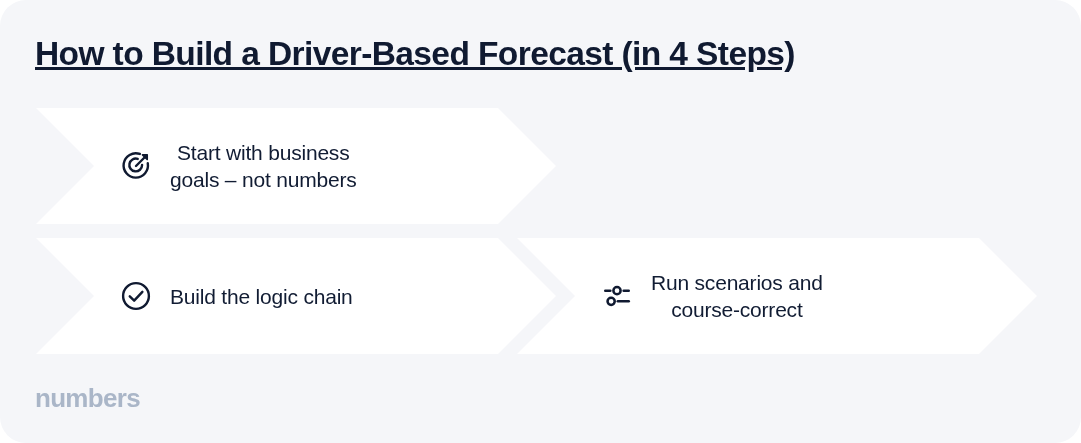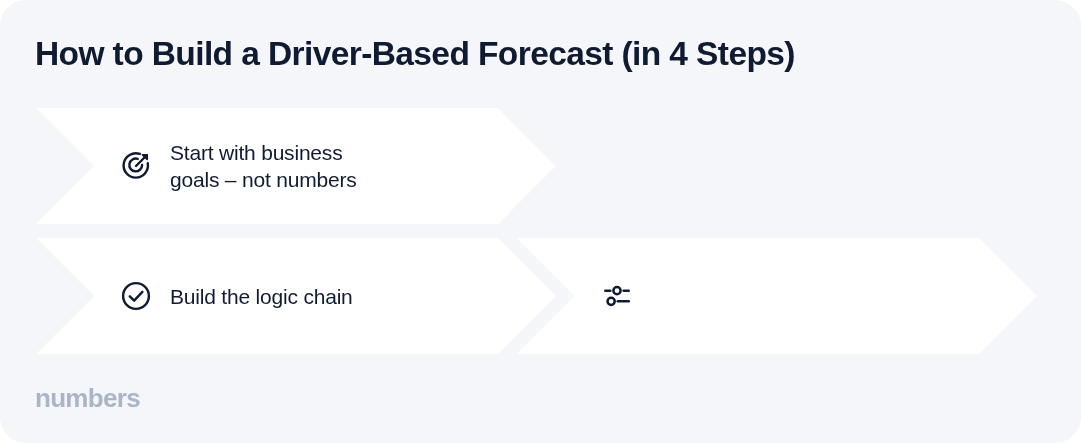--- a/index.html
+++ b/index.html
@@ -29,29 +29,31 @@
     position: absolute;
     left: 35px;
     top: 33px;
     width: 1000px;
     font-size: 33.5px;
     font-weight: bold;
     letter-spacing: -0.6px;
     color: #101a31;
     line-height: 42px;
     white-space: nowrap;
+    text-decoration: underline;
   }
 
   
   #steps-grid {
     position: absolute;
     left: 0;
     top: 108px;
     width: 1081px;
     height: 246px;
+    text-align: center;
   }
 
   .step-card {
     position: absolute;
     height: 116px;
     background: #ffffff;
     display: flex;
     align-items: center;
     box-sizing: border-box;
     -webkit-clip-path: polygon(
@@ -159,20 +161,22 @@
       <div class="card-inner">
         <span class="step-icon">
           <svg width="32" height="32" viewBox="0 0 24 24" fill="none" stroke="currentColor" stroke-width="1.9" stroke-linecap="round" stroke-linejoin="round">
             <circle cx="12" cy="8" r="2.7"></circle>
             <path d="M3.2 8 L7.0 8"></path>
             <path d="M17.0 8 L20.8 8"></path>
             <circle cx="7.6" cy="16" r="2.7"></circle>
             <path d="M12.6 16 L20.8 16"></path>
           </svg>
         </span>
+        <span class="step-label">Run scenarios and
+course-correct</span>
       </div>
     </div>
 
   </div>
 
   <div id="brand-logo">numbers</div>
 
 </div>
 
 </body></html>

